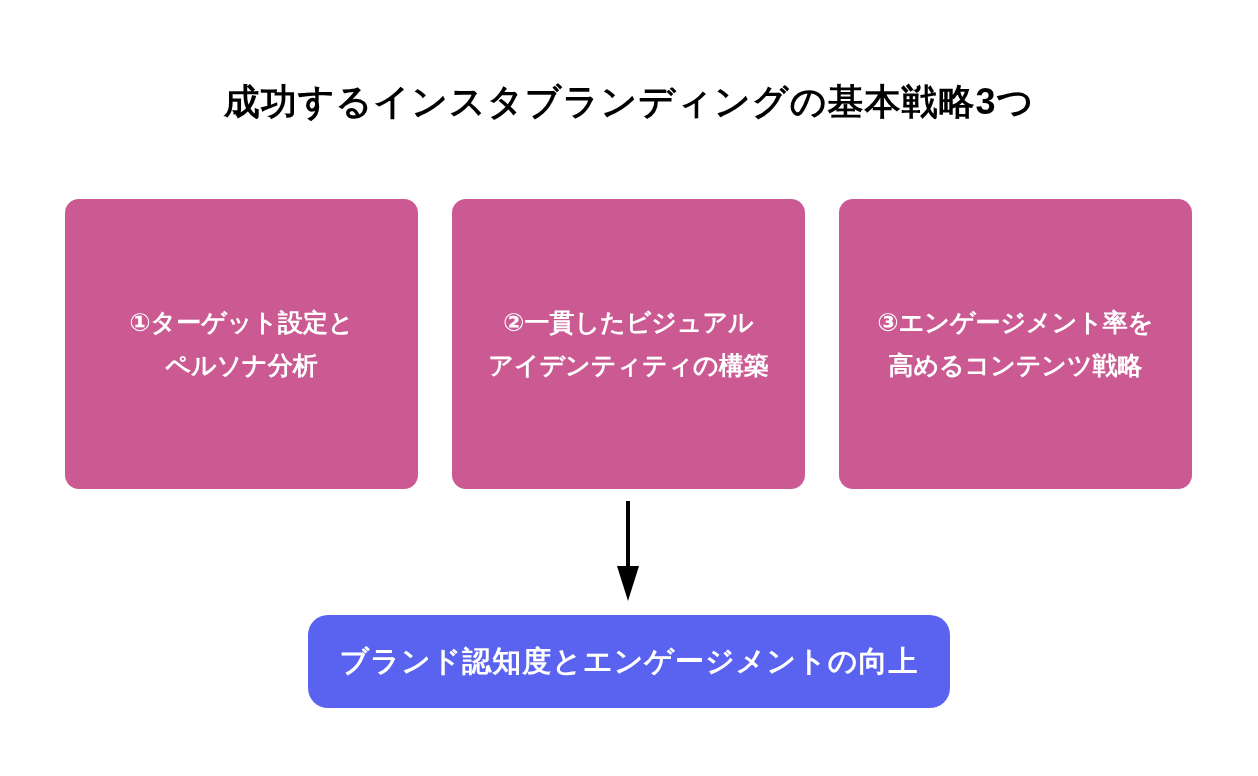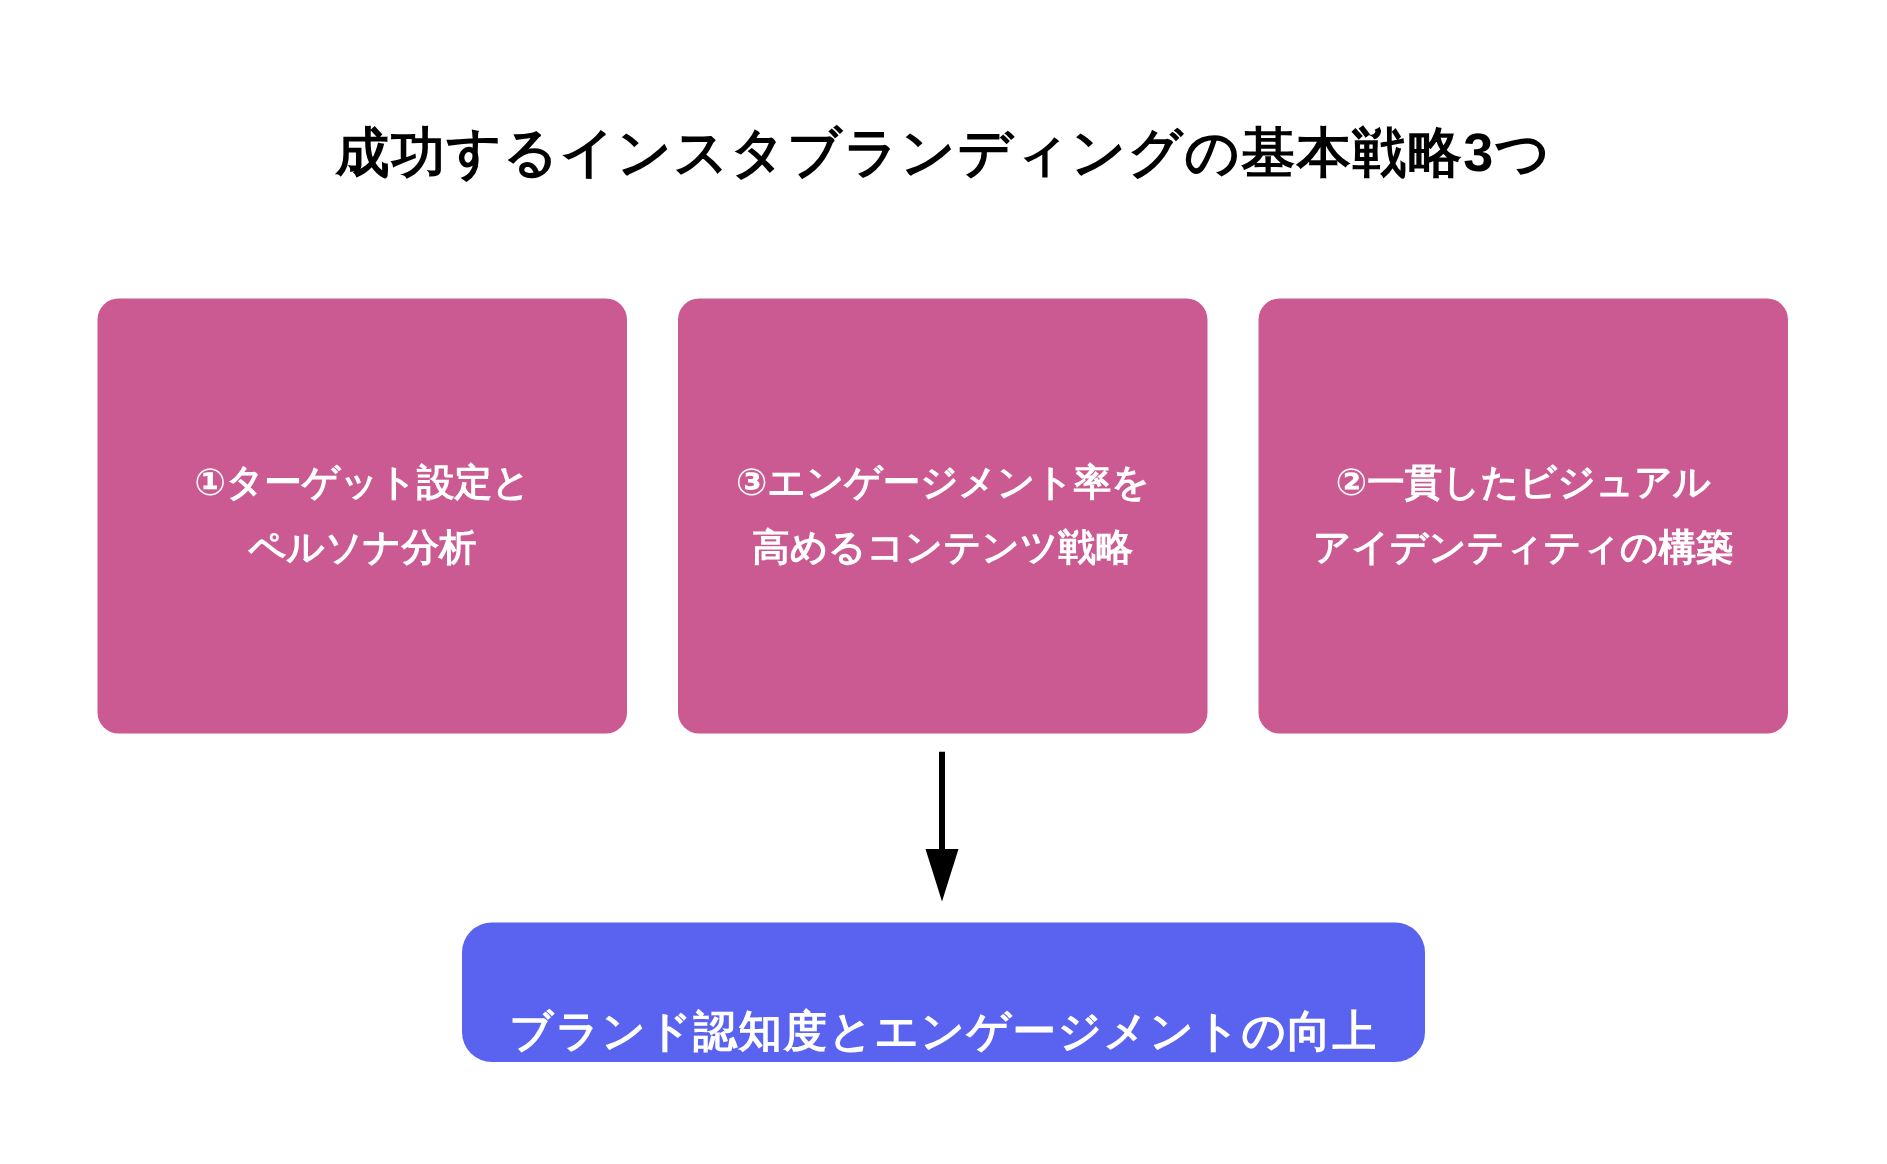--- a/index.html
+++ b/index.html
@@ -61,21 +61,21 @@
     left: 614px; top: 501px;
     width: 28px; height: 100px;
   }
   .outcome-box {
     position: absolute;
     left: 308px; top: 615px;
     width: 642px; height: 93px;
     background: var(--outcome-bg);
     border-radius: 20px;
     display: flex;
-    align-items: flex-end;
+    align-items: center;
     justify-content: center;
   }
   .outcome-box .label {
     color: var(--text-on-color);
     font-size: 29px;
     font-weight: bold;
     letter-spacing: 1px;
     text-align: center;
     white-space: nowrap;
   }
@@ -86,26 +86,26 @@
 <div class="canvas">
 
   <h1 class="diagram-title">成功するインスタブランディングの基本戦略3つ</h1>
 
   <div class="boxes-row">
     <div class="strategy-box">
       <div class="label">①ターゲット設定と
 ペルソナ分析</div>
     </div>
     <div class="strategy-box">
+      <div class="label">②一貫したビジュアル
+アイデンティティの構築</div>
+    </div>
+    <div class="strategy-box">
       <div class="label">③エンゲージメント率を
 高めるコンテンツ戦略</div>
-    </div>
-    <div class="strategy-box">
-      <div class="label">②一貫したビジュアル
-アイデンティティの構築</div>
     </div>
   </div>
 
   <svg class="down-arrow" viewBox="0 0 28 100" xmlns="http://www.w3.org/2000/svg" aria-hidden="true">
     <line x1="14" y1="0" x2="14" y2="68" stroke="var(--arrow-color)" stroke-width="4"></line>
     <polygon points="3,65 25,65 14,100" fill="var(--arrow-color)"></polygon>
   </svg>
 
   <div class="outcome-box">
     <div class="label">ブランド認知度とエンゲージメントの向上</div>

